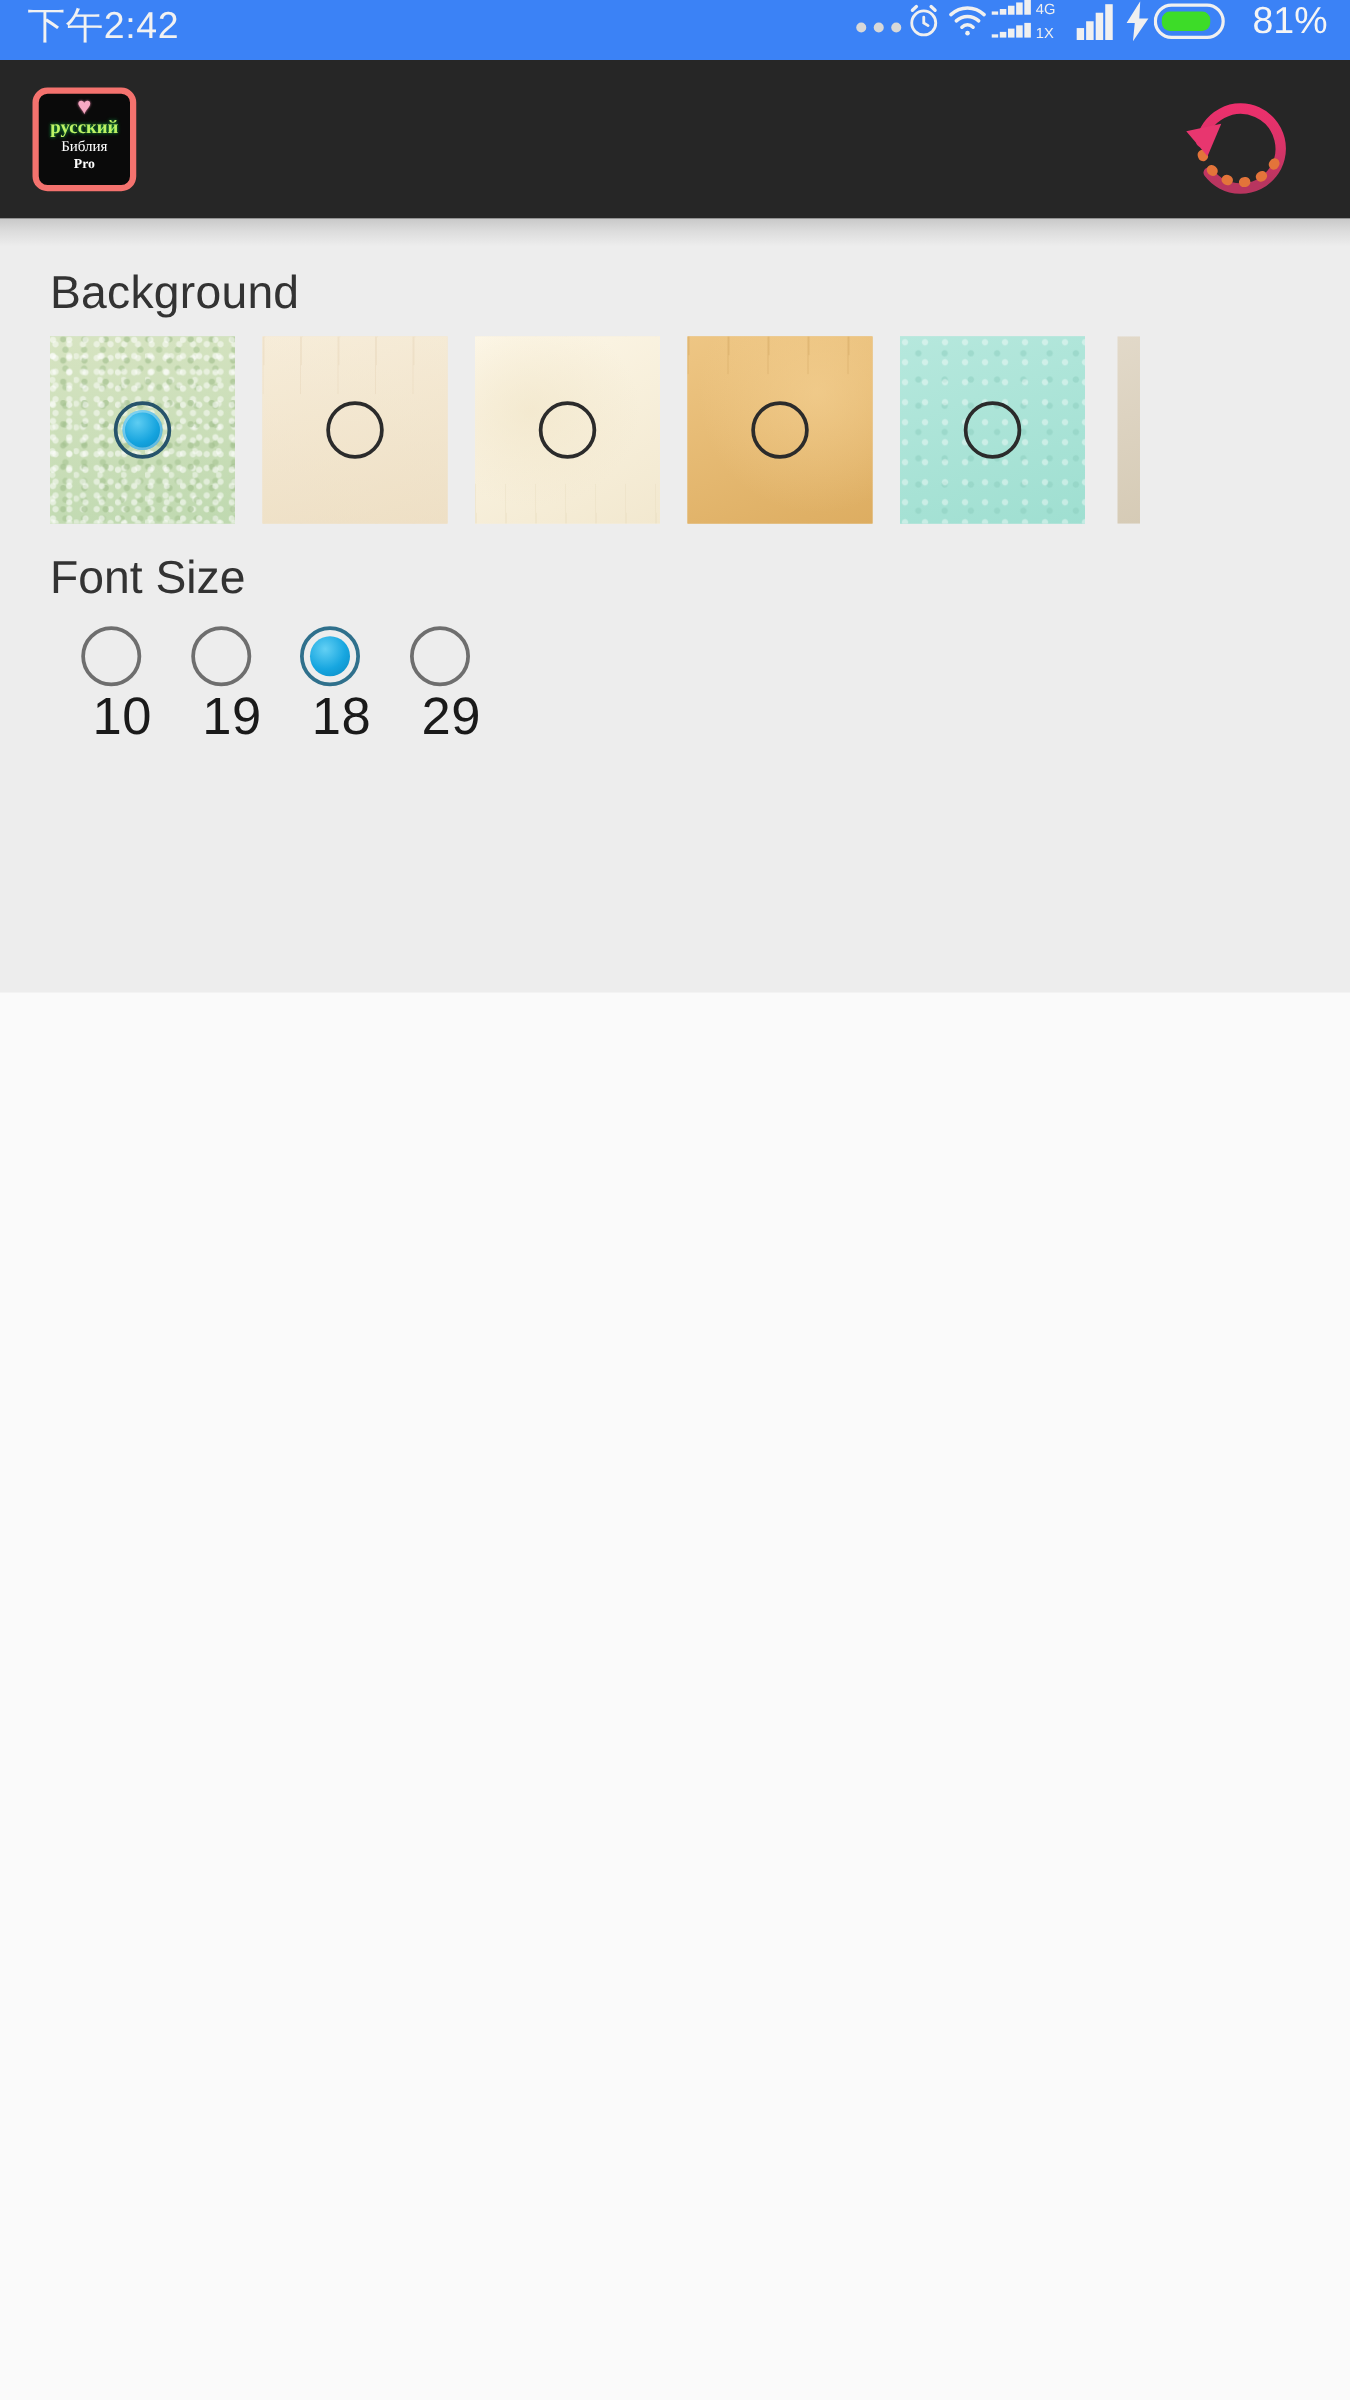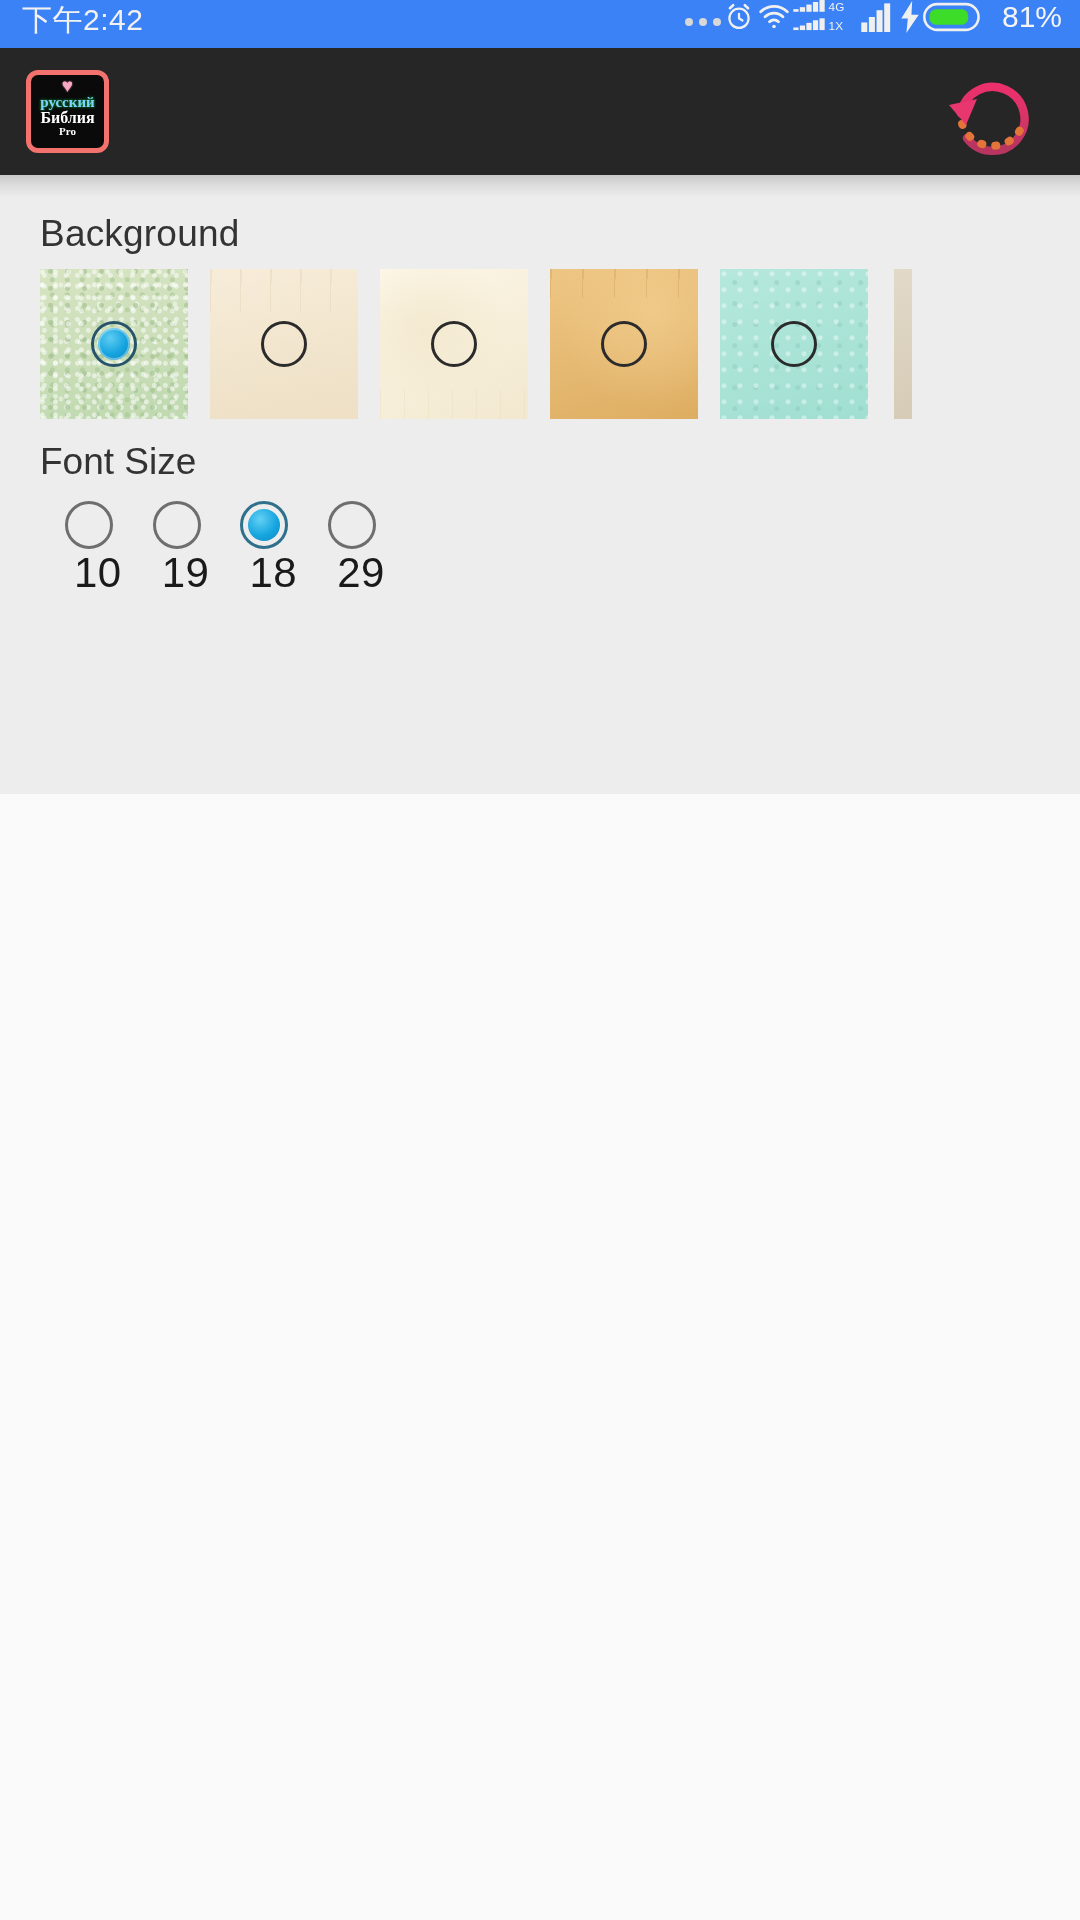--- a/index.html
+++ b/index.html
@@ -52,27 +52,27 @@
     align-items: center; justify-content: flex-start;
     overflow: hidden;
     flex: none;
     padding-top: 2px;
   }
   .app-icon .heart {
     color: #f7a9c4; font-size: 19px; line-height: 17px;
     text-shadow: 0 0 2px #ff8fb8;
   }
   .app-icon .ru {
-    color: #7dd3fc; font-size: 15px; line-height: 16px;
+    color: #bef264; font-size: 15px; line-height: 16px;
     font-weight: 700; font-family: "Liberation Serif", serif;
     text-shadow: 0 0 3px #14c24c;
   }
   .app-icon .bib {
-    color: #ffffff; font-size: 16px; line-height: 15px;
-    font-weight: 700; font-family: "Liberation Serif", serif;
+    color: #ffffff; font-size: 12px; line-height: 15px;
+    font-weight: 400; font-family: "Liberation Serif", serif;
   }
   .app-icon .pro {
     color: #ffffff; font-size: 11px; line-height: 12px;
     font-weight: 700; font-family: "Liberation Serif", serif;
   }
   .app-title {
     color: #ffffff;
     font-size: 44px; font-weight: 400;
     margin-left: 28px;
     letter-spacing: .2px;

